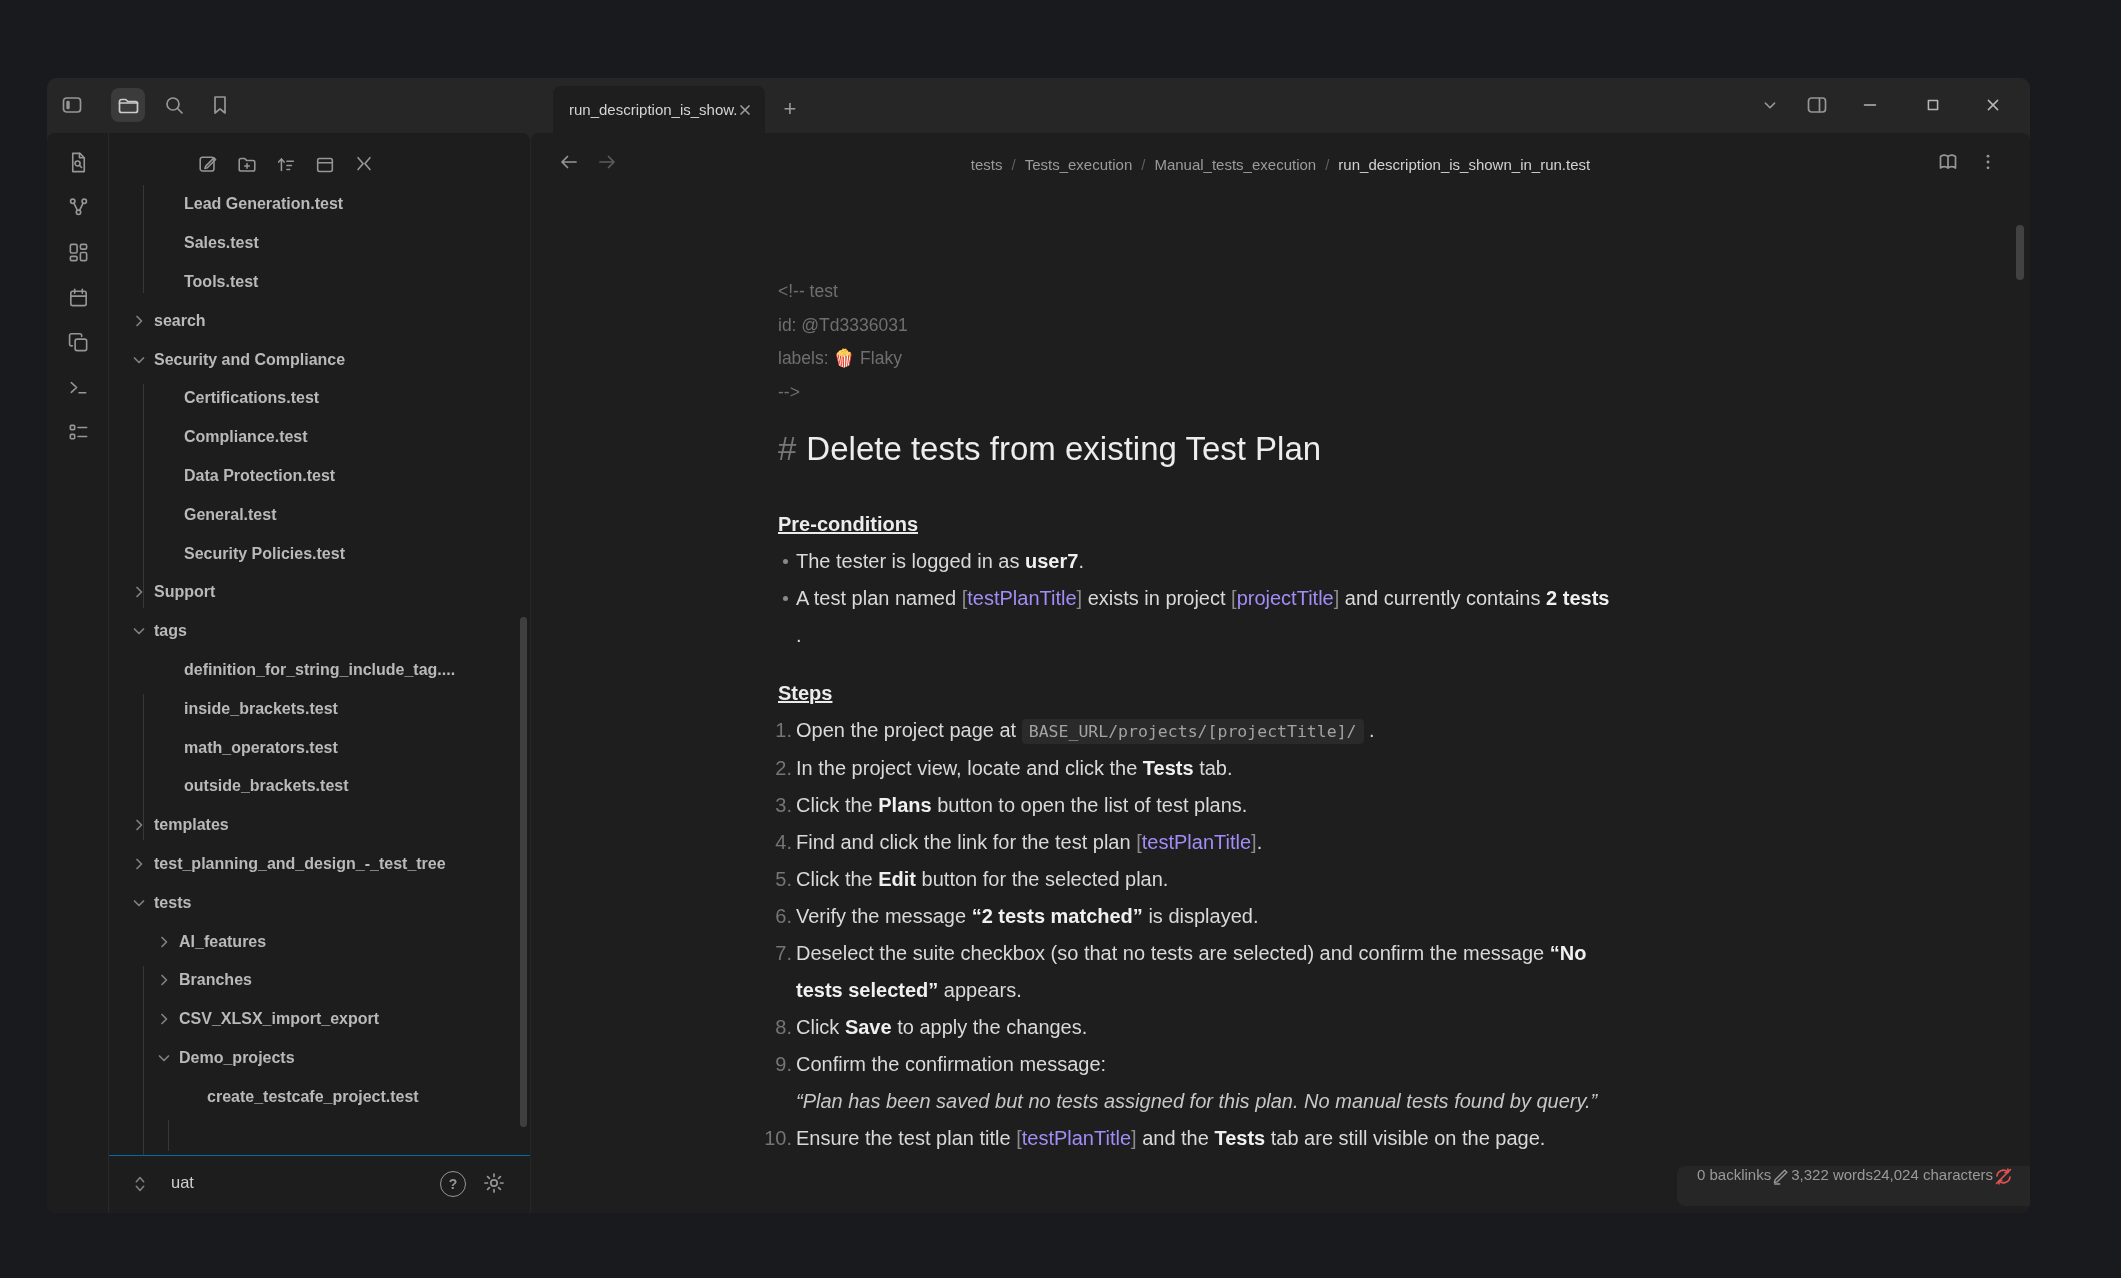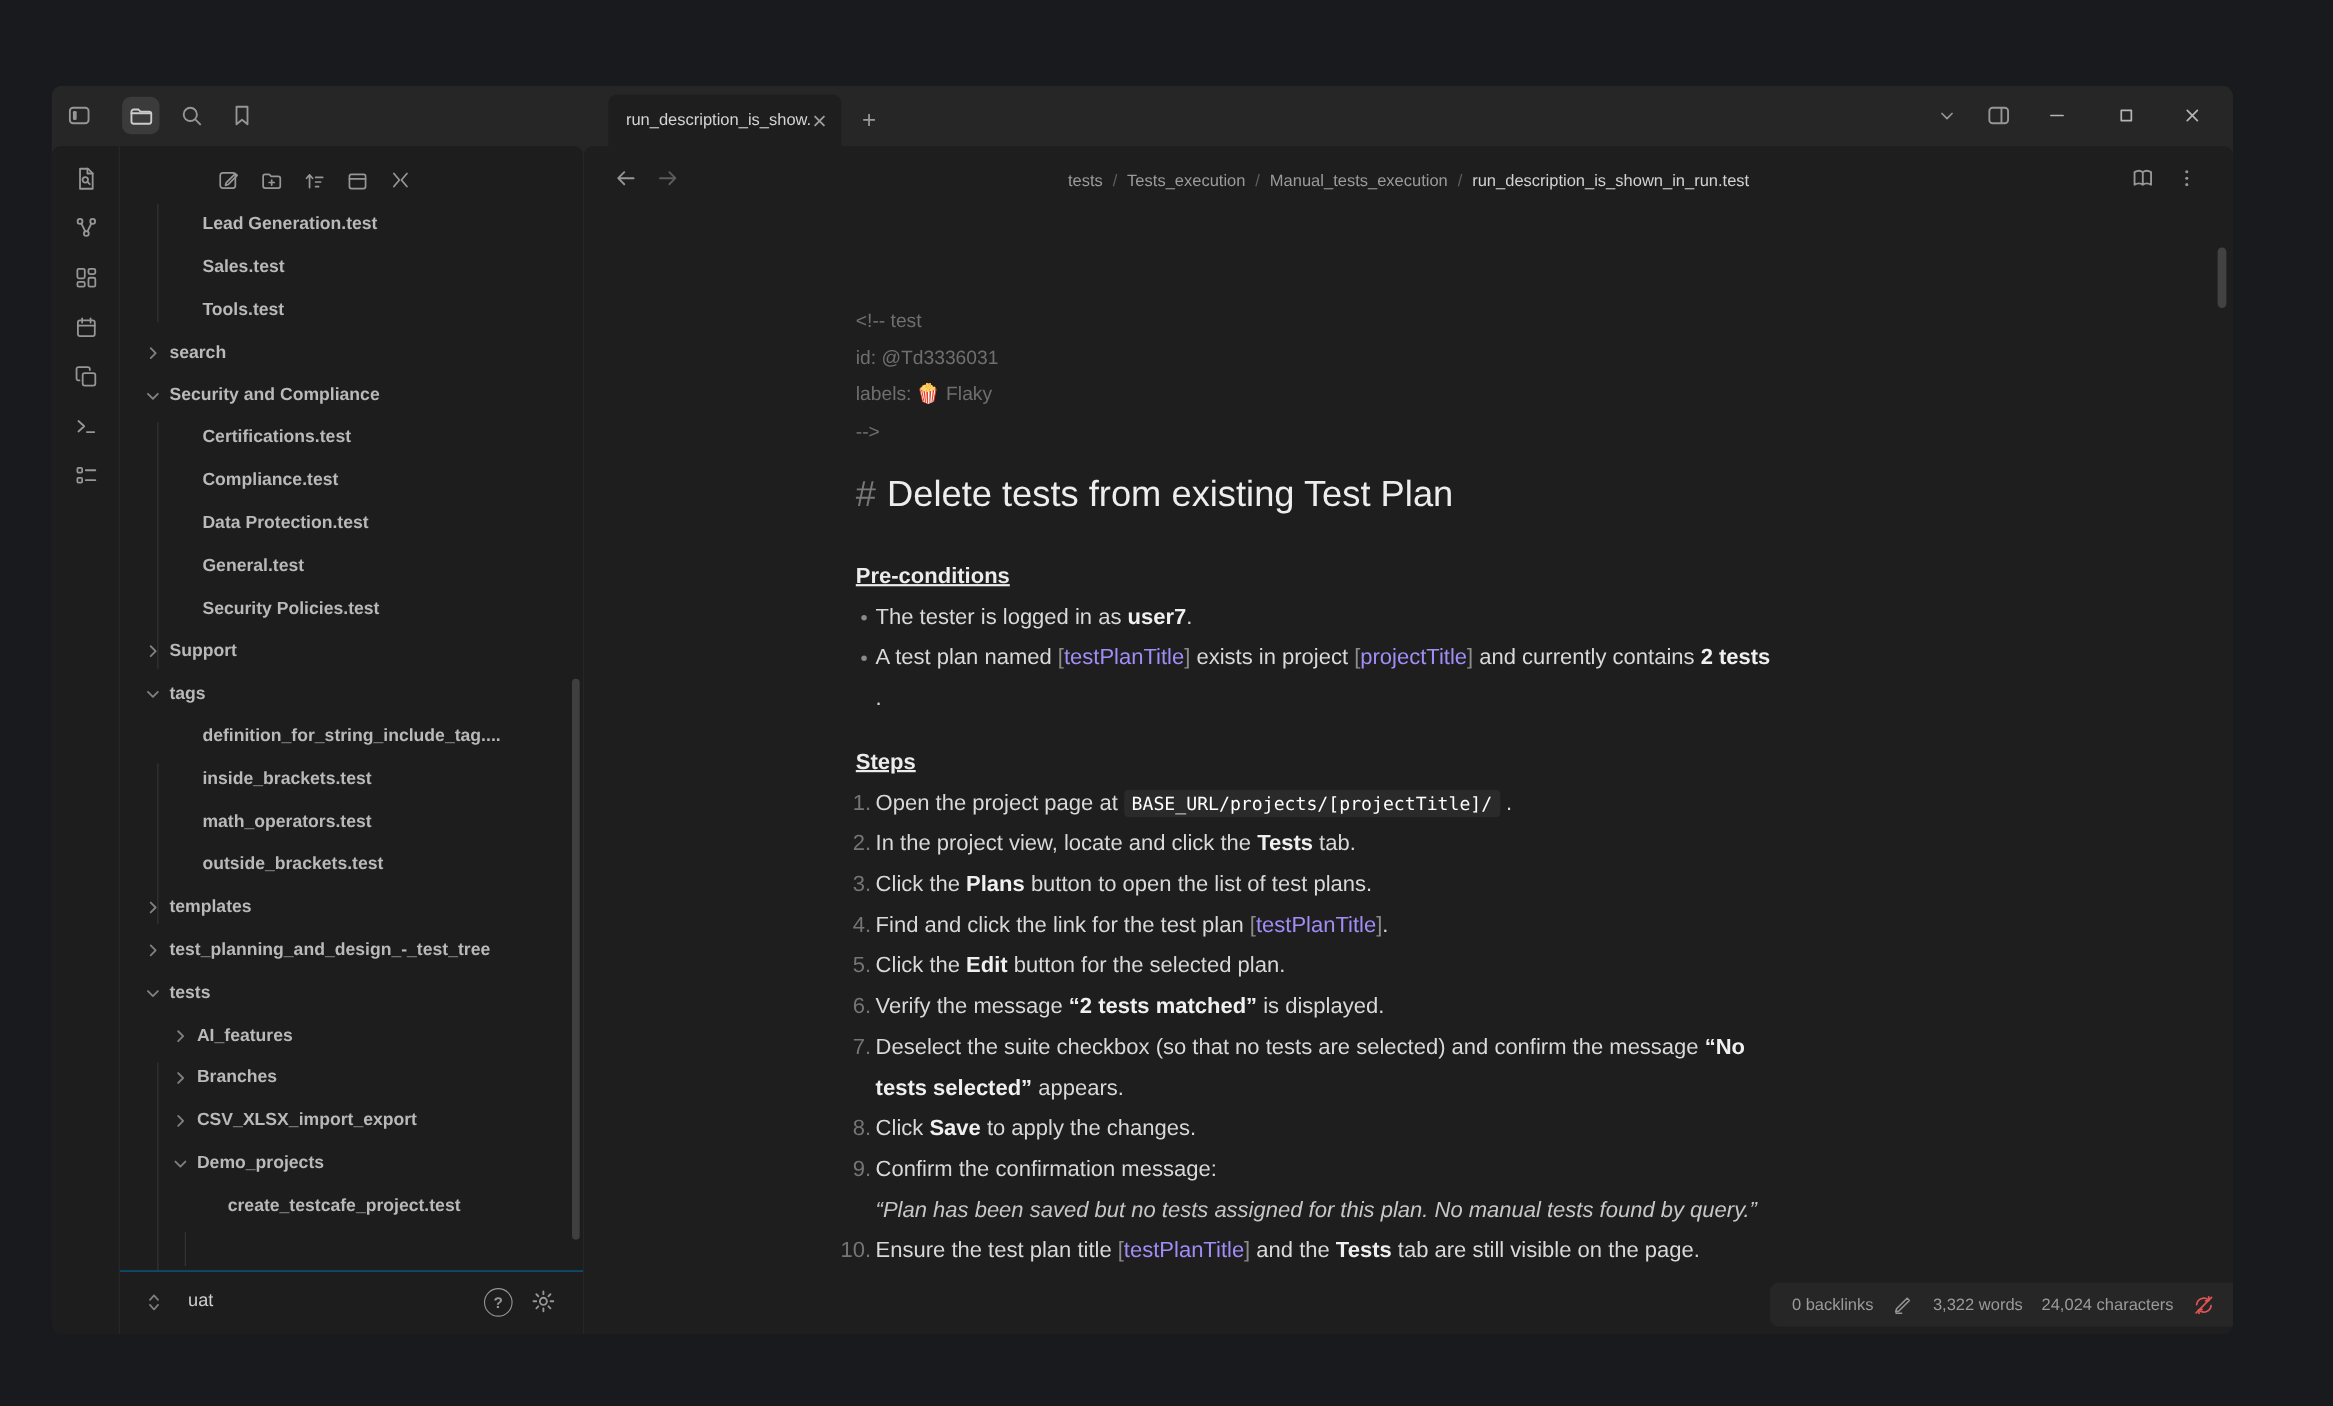--- a/index.html
+++ b/index.html
@@ -67,27 +67,27 @@
   #steps-head{margin-top:26px;}
   ul.blts,ol.stps{list-style:none;margin:6px 0 0 0;padding:0;}
   ul.blts li{position:relative;padding-left:18px;line-height:37px;}
   ul.blts li .dot{position:absolute;left:5px;top:16px;width:5px;height:5px;border-radius:50%;background:#8a8a8a;}
   ol.stps li{position:relative;padding-left:18px;line-height:37px;}
   ol.stps .num{position:absolute;right:calc(100% - 14px);top:0;color:#757575;white-space:nowrap;}
   .b{font-weight:bold;color:#f0f0f0;}
   .lk{color:#a28df7;}
   .bk{color:#8b8b8b;}
   .cd{font-family:"DejaVu Sans Mono","Liberation Mono",monospace;font-size:16.5px;background:#2a2a2a;
-      padding:3px 7px;border-radius:4px;color:#ffffff;}
+      padding:3px 7px;border-radius:4px;color:#a3a3a3;}
   .qt{font-style:italic;color:#c7c7c7;}
   #ed-scroll{position:absolute;right:6px;top:92px;width:8px;height:55px;background:#424242;border-radius:4px;}
 
   
   #status{position:absolute;right:0;bottom:7px;height:40px;background:#262626;border-radius:8px 0 0 8px;
-          display:flex;align-items:center;gap:17px;padding:0 16px 0 20px;font-size:15px;color:#9a9a9a;}
+          display:flex;align-items:flex-start;padding:0 16px 0 20px;font-size:15px;color:#9a9a9a;}
 </style>
 </head>
 <body>
 
 <div id="win" class="abs">
 
   <div id="titlebar" class="abs">
     <div class="abs icbtn" style="left:8px;top:10px;width:34px;height:34px;">
       <svg width="24" height="24" viewBox="0 0 24 24" class="ic">
         <rect x="3.5" y="5" width="17" height="14" rx="3"></rect>

